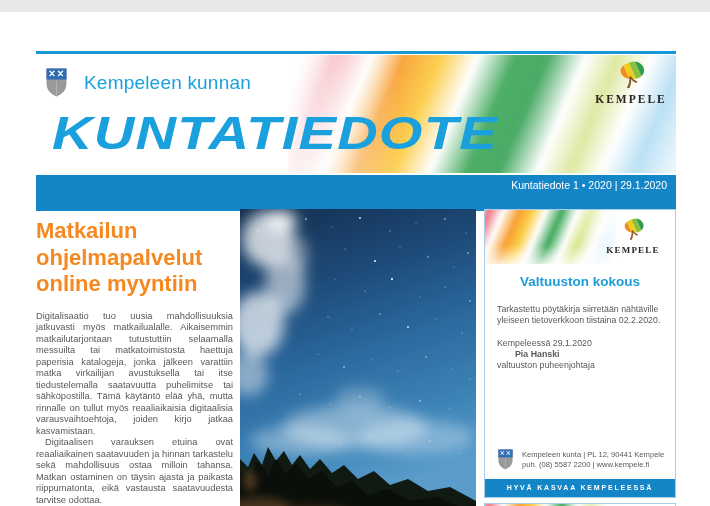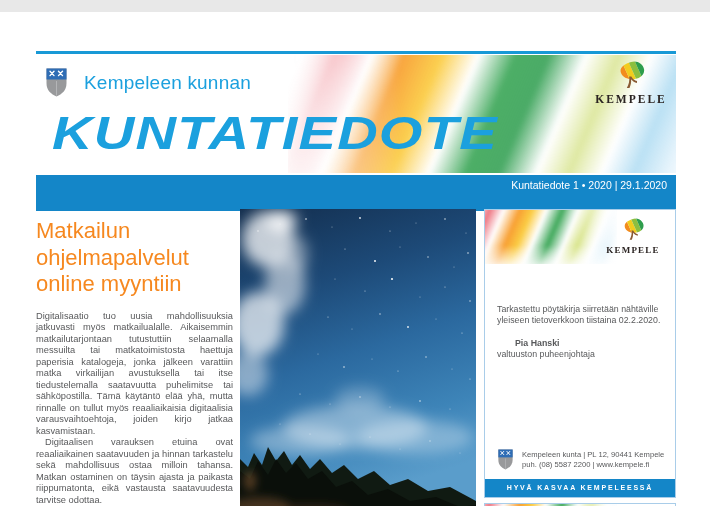--- a/index.html
+++ b/index.html
@@ -46,21 +46,21 @@
     display:block; font-family:"Liberation Serif", serif; color:#2B2422;
     letter-spacing:2px; font-size:11.5px; margin-top:1px; font-weight:600;
   }
   .issue-bar {
     position:absolute; left:36px; top:163px; width:640px; height:36px;
     background:#1486C8; color:#ffffff; font-size:10.5px; line-height:20px;
     text-align:right; padding-right:9px;
   }
   
   .left-col { position:absolute; left:36px; top:206px; width:197px; }
-  .headline { font-size:22px; line-height:26.5px; font-weight:400; color:#F6881F; margin-bottom:13px; }
+  .headline { font-size:22px; line-height:26.5px; font-weight:700; color:#F6881F; margin-bottom:13px; }
   .body-text p { font-size:9.3px; line-height:11.5px; text-align:justify; color:#58595B; }
   .body-text p.indent { text-indent:9px; }
   .subhead { font-size:9.3px; line-height:11.5px; font-weight:bold; color:#F0862A; margin-top:10px; }
   
   .photo { position:absolute; left:240px; top:197px; width:236px; height:309px; display:block; }
   
   .notice-box {
     position:absolute; left:484px; top:197px; width:192px; height:289px;
     border:1px solid #A9CDE9; background:#ffffff; overflow:hidden;
   }
@@ -259,22 +259,24 @@
   <div class="notice-box">
     <div class="stripes-clip box-stripes-clip">
       <div class="stripes box-stripes"></div>
     </div>
     <div class="brand-logo notice-logo">
       <svg width="24" height="22" viewBox="0 0 30 27">
           <use href="#tree-icon-def"></use>
         </svg>
       <span class="logo-text">KEMPELE</span>
     </div>
+    <div class="notice-title">Valtuuston kokous</div>
     <div class="notice-body">
       <p>Tarkastettu pöytäkirja siirretään nähtäville yleiseen tietoverkkoon tiistaina 02.2.2020.</p>
+      <p class="tight">Kempeleessä 29.1.2020</p>
       <p class="tight signer-name">Pia Hanski</p>
       <p class="tight">valtuuston puheenjohtaja</p>
     </div>
     <div class="notice-contact">
       <svg width="15" height="21" viewBox="0 0 21 29">
           <use href="#shield-icon-def"></use>
         </svg>
       <div class="contact-text">
         <div>Kempeleen kunta  |  PL 12, 90441 Kempele</div>
         <div><span>puh. (08) 5587 2200  |  </span><a href="#" class="website-link">www.kempele.fi</a></div>

